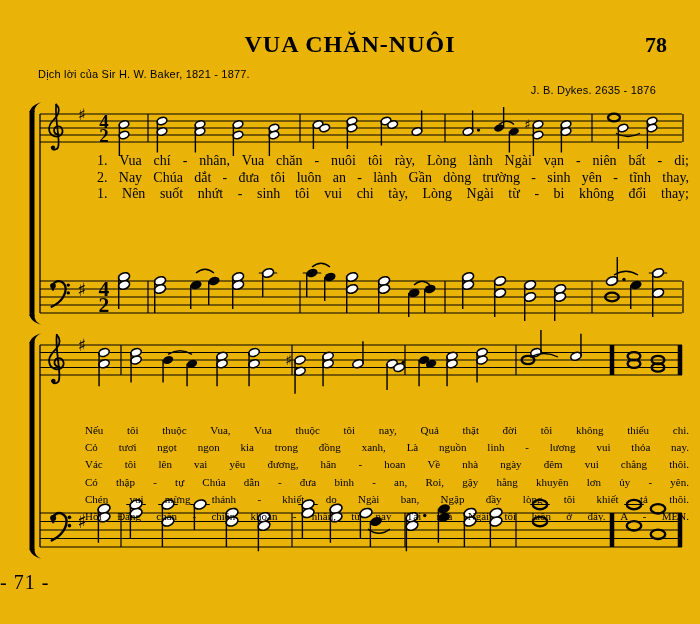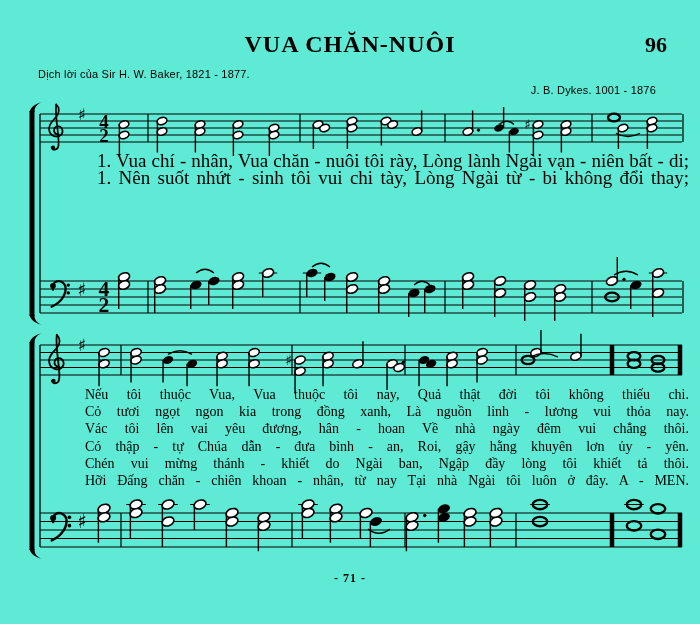--- a/index.html
+++ b/index.html
@@ -1,40 +1,40 @@
 <!DOCTYPE html>
 <html><head>
 <meta charset="utf-8">
 <style>
   *{margin:0;padding:0;box-sizing:border-box}
   html,body{width:700px;height:624px;background:#fff}
   body{font-family:"Liberation Serif",serif;color:#000;position:relative;overflow:hidden}
-  .page{position:absolute;inset:0;background:#5eead4}
+  .page{position:absolute;inset:0;background:#eab308}
   .title{position:absolute;top:31px;left:0;width:100%;text-align:center;
          font-size:24px;font-weight:700;letter-spacing:1px}
   .number{position:absolute;top:32px;right:33px;font-size:22px;font-weight:700}
   .credit{position:absolute;font-family:"Liberation Sans",sans-serif;font-size:11px;letter-spacing:.2px}
   .credit-left{left:38px;top:68px}
   .credit-right{right:44px;top:84px}
   #score{position:absolute;top:0;left:0;pointer-events:none}
   .verses{position:absolute}
-  .verses-top{left:97px;top:153px;width:592px;font-size:19px;line-height:16.5px}
-  .verses-bottom{left:85px;top:386px;width:604px;font-size:14px;line-height:17.2px}
+  .verses-top{left:97px;top:153px;width:592px;font-size:14px;line-height:16.5px}
+  .verses-bottom{left:85px;top:422px;width:604px;font-size:11px;line-height:17.2px}
   .lyric-line{text-align:justify;text-align-last:justify}
-  .page-number{position:absolute;left:0;width:100%;top:571px;text-align:center;
-               font-size:12px;font-weight:700;letter-spacing:1px}
+  .page-number{position:absolute;left:0;width:100%;top:571px;text-align:left;
+               font-size:20px;font-weight:400;letter-spacing:1px}
 </style>
 </head>
 <body>
 
 <div class="page">
   <div class="title">VUA CHĂN-NUÔI</div>
-  <div class="number">96</div>
+  <div class="number">78</div>
   <div class="credit credit-left">Dịch lời của Sir H. W. Baker, 1821 - 1877.</div>
-  <div class="credit credit-right">J. B. Dykes. 1001 - 1876</div>
+  <div class="credit credit-right">J. B. Dykes. 2635 - 1876</div>
 
   <svg id="score" width="700" height="624">
       <g>
         <rect x="29.5" y="111" width="5" height="205" fill="#000000"></rect>
         <path d="M34.5,112 C34.5,107 37,104 42,102 C36,104 31,106 29.5,112 Z" fill="#000000"></path>
         <path d="M34.5,315 C34.5,320 37,323 42,325 C36,323 31,321 29.5,315 Z" fill="#000000"></path>
         <line x1="40" y1="114" x2="40" y2="313" stroke="#000000" stroke-width="1.3"></line>
         <g>
           <line x1="40" y1="114" x2="682" y2="114" stroke="#000000" stroke-width="1"></line>
           <line x1="40" y1="121" x2="682" y2="121" stroke="#000000" stroke-width="1"></line>
@@ -470,20 +470,21 @@
             <ellipse cx="658" cy="508.75" rx="7.225" ry="4.675000000000001" fill="none" stroke="#000000" stroke-width="2.4"></ellipse>
             <ellipse cx="658" cy="534.25" rx="7.225" ry="4.675000000000001" fill="none" stroke="#000000" stroke-width="2.4"></ellipse>
           </g>
           <path d="M368,529.15 Q379,537.225 390,529.15" fill="none" stroke="#000000" stroke-width="1.4"></path>
         </g>
       </g>
     </svg>
 
   <div class="verses verses-top">
       <div class="lyric-line">1. Vua chí - nhân, Vua chăn - nuôi tôi rày, Lòng lành Ngài vạn - niên bất - di;</div>
+      <div class="lyric-line">2. Nay Chúa dắt - đưa tôi luôn an - lành Gần dòng trường - sinh yên - tĩnh thay,</div>
       <div class="lyric-line">1. Nên suốt nhứt - sinh tôi vui chi tày, Lòng Ngài từ - bi không đổi thay;</div>
     </div>
   <div class="verses verses-bottom">
       <div class="lyric-line">Nếu tôi thuộc Vua, Vua thuộc tôi nay, Quả thật đời tôi không thiếu chi.</div>
       <div class="lyric-line">Cỏ tươi ngọt ngon kia trong đồng xanh, Là nguồn linh - lương vui thỏa nay.</div>
       <div class="lyric-line">Vác tôi lên vai yêu đương, hân - hoan Về nhà ngày đêm vui chẳng thôi.</div>
       <div class="lyric-line">Có thập - tự Chúa dẫn - đưa bình - an, Roi, gậy hằng khuyên lơn ủy - yên.</div>
       <div class="lyric-line">Chén vui mừng thánh - khiết do Ngài ban, Ngập đầy lòng tôi khiết tả thôi.</div>
       <div class="lyric-line">Hỡi Đấng chăn - chiên khoan - nhân, từ nay Tại nhà Ngài tôi luôn ở đây. A - MEN.</div>
     </div>

